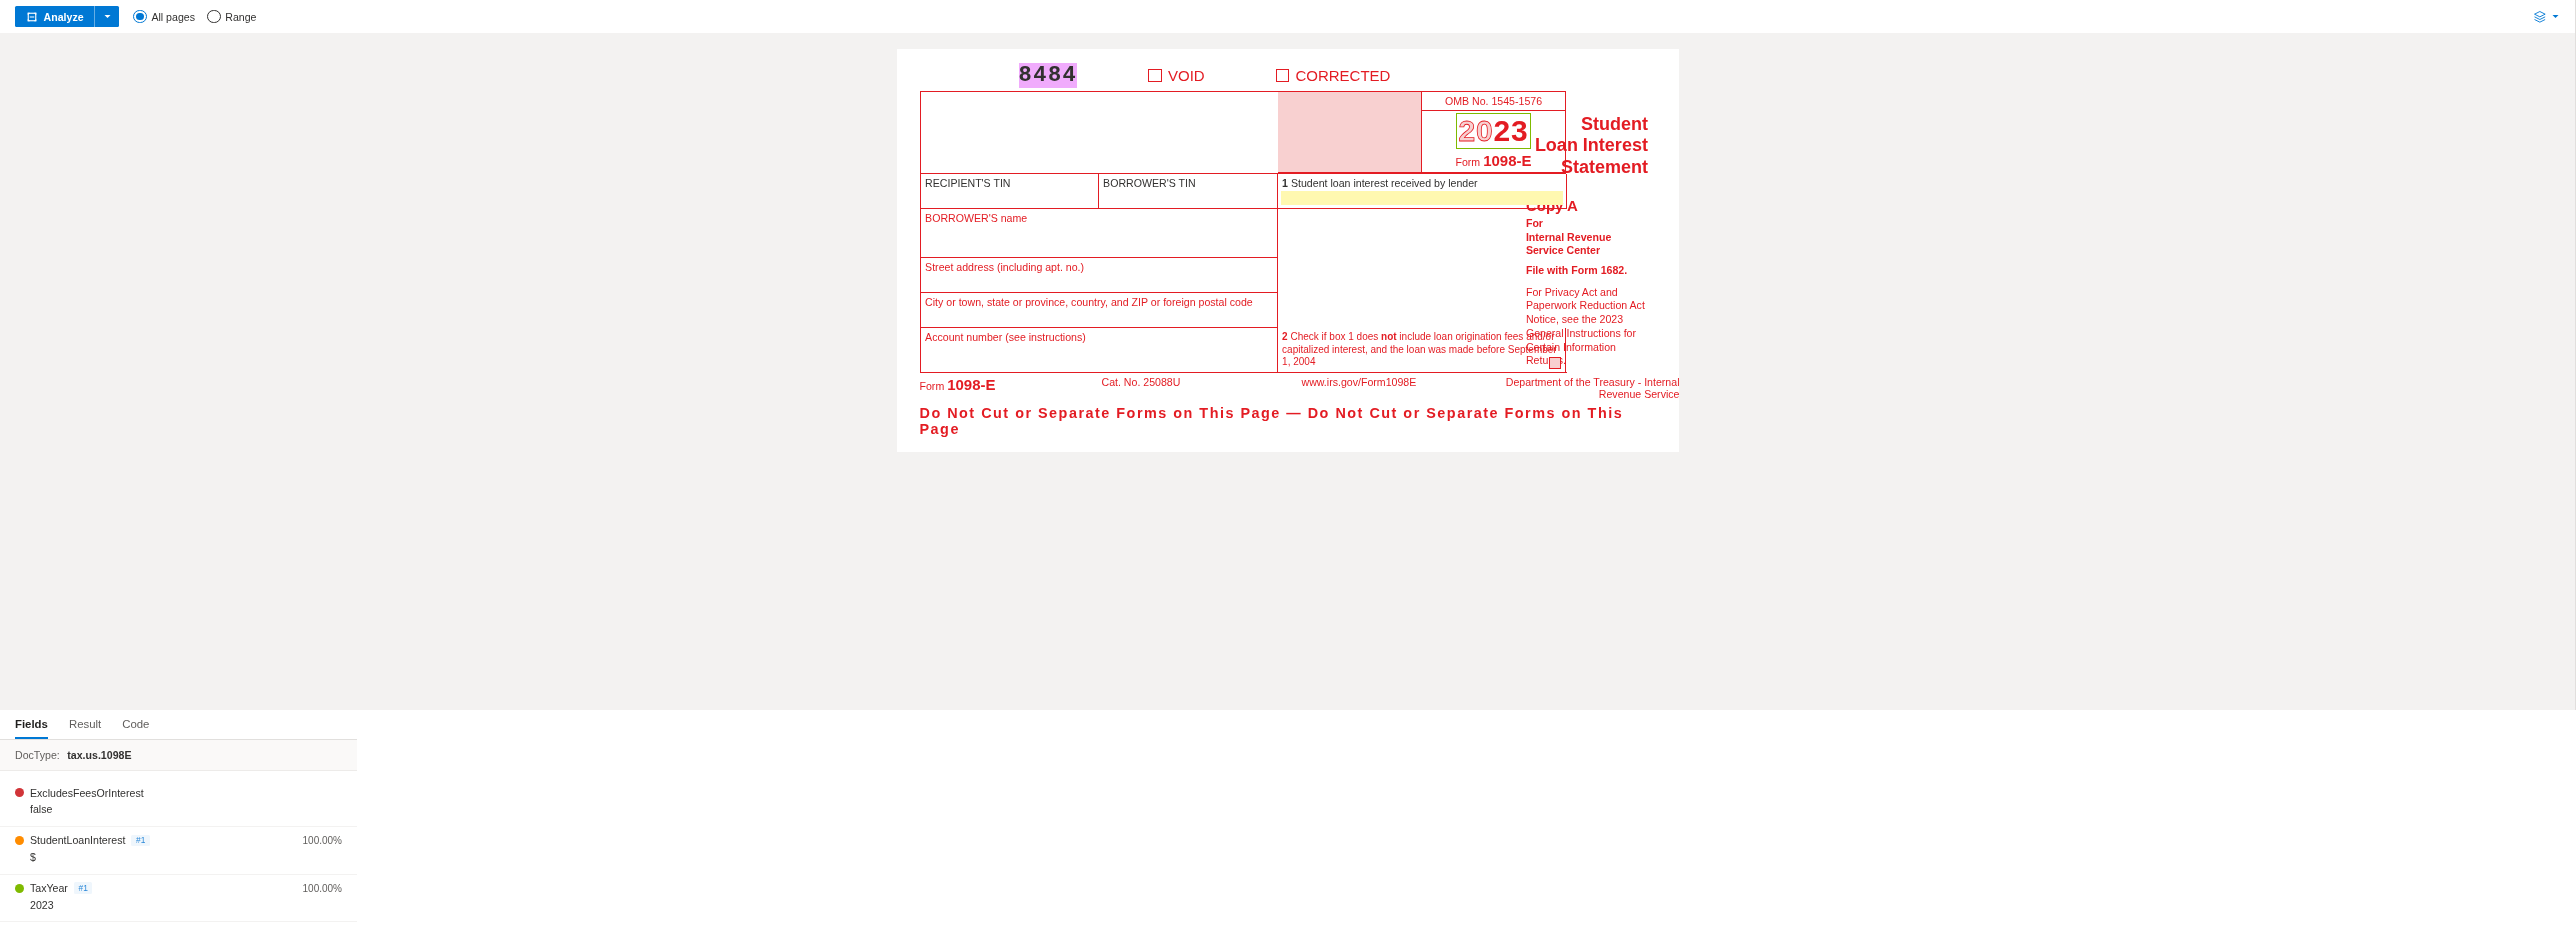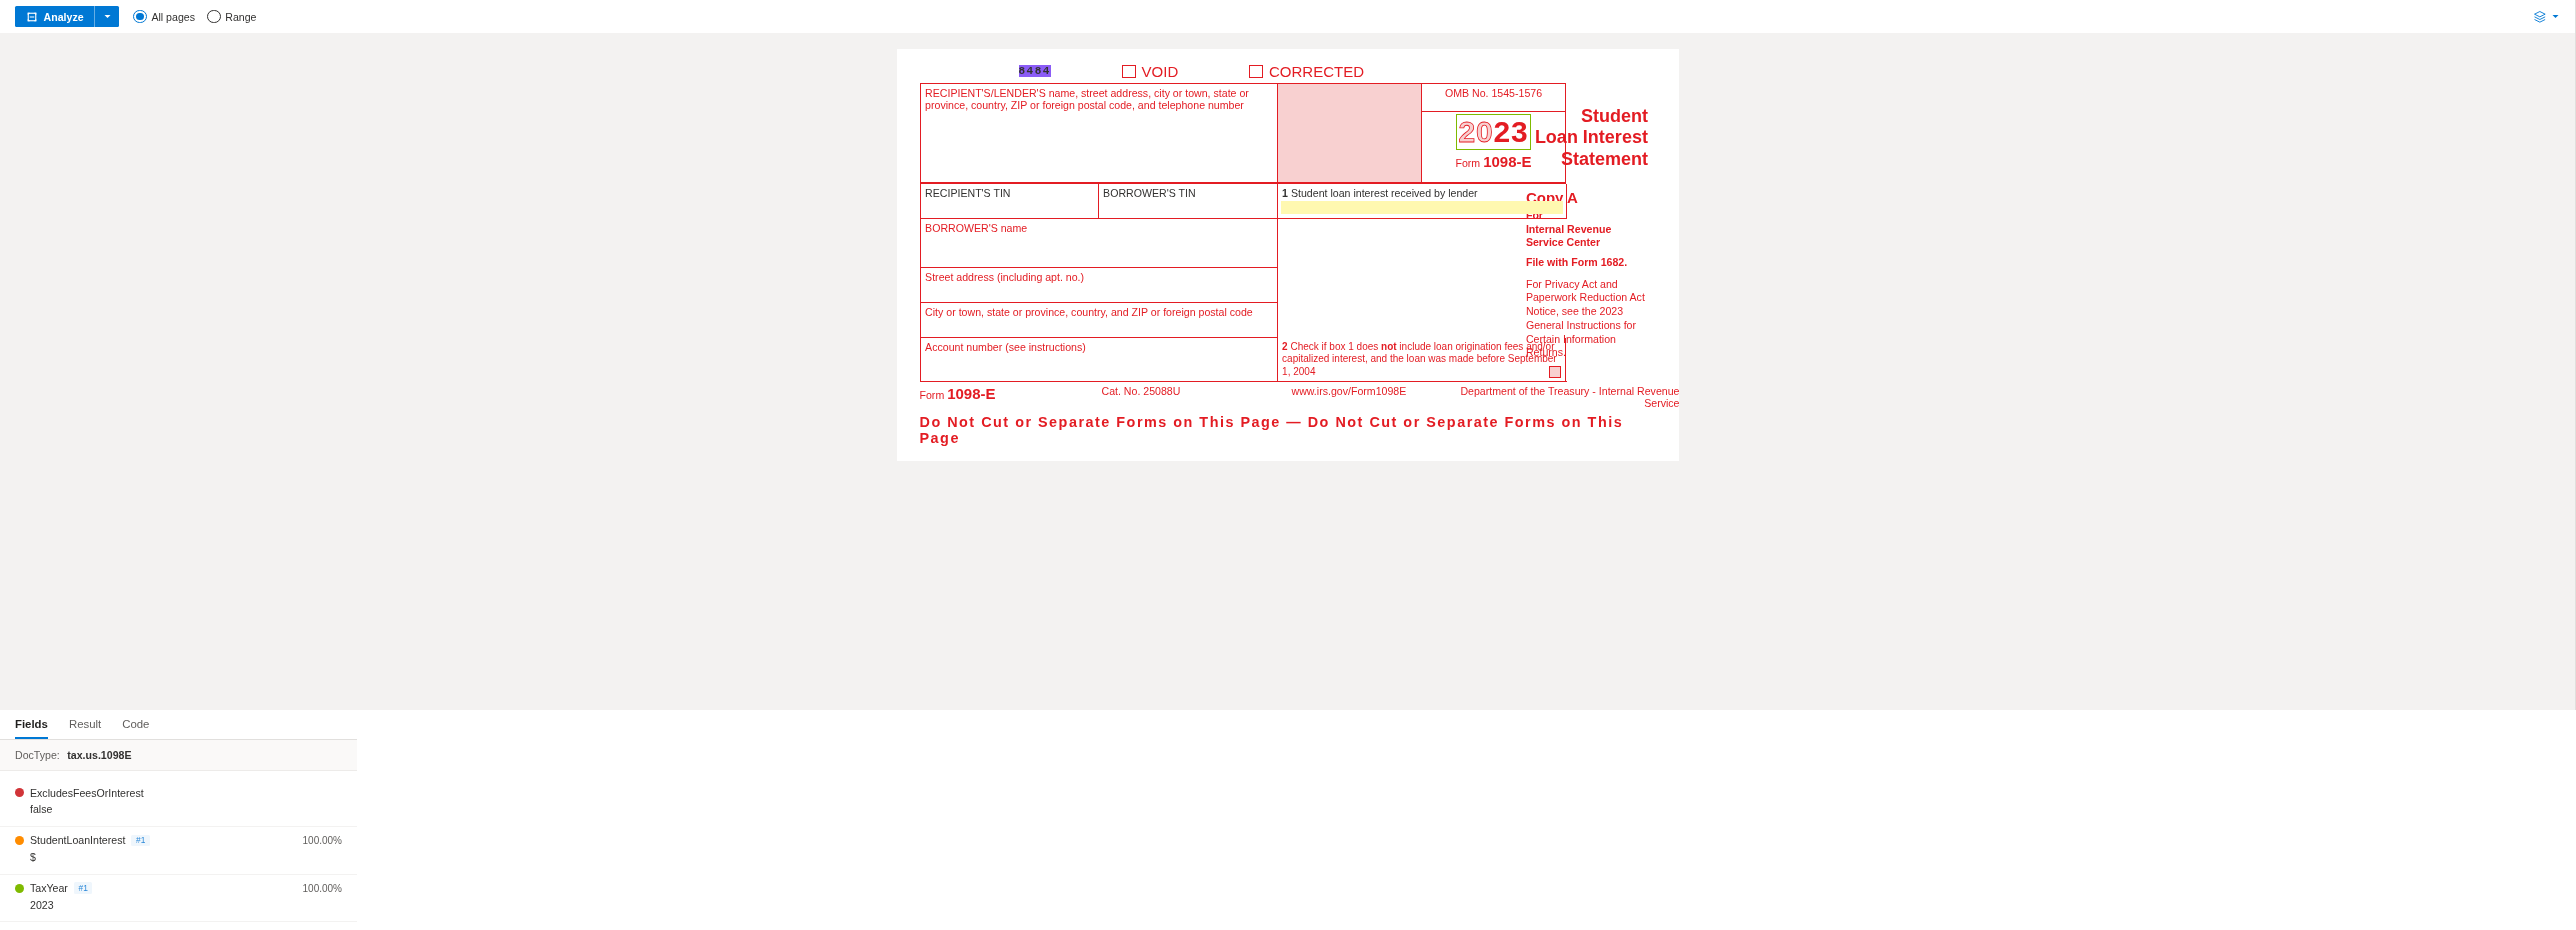--- a/index.html
+++ b/index.html
@@ -19,21 +19,21 @@
 .radio-circle { width: 13.7px; height: 13.7px; border: 0.8px solid #323130; border-radius: 50%; display: flex; align-items: center; justify-content: center; }
 .radio-item.selected .radio-circle { border-color: #0078d4; }
 .radio-dot { width: 7.6px; height: 7.6px; background: #0078d4; border-radius: 50%; }
 .radio-item:not(.selected) .radio-dot { display: none; }
 .toolbar-right { margin-left: auto; display: flex; align-items: center; gap: 4.6px; cursor: pointer; color: #0078d4; }
 
 .doc-area { flex: 1; background: #f3f2f1; padding: 15px 0; overflow: auto; }
 .doc-page { background: #fff; margin: 0 auto; width: 782px; padding: 13.7px 23px 15px; }
 
 .topline { display: flex; align-items: center; gap: 27px; margin-left: 99px; margin-bottom: 3px; }
-.seq { font-family: "Courier New", monospace; font-size: 11px; font-weight: bold; letter-spacing: 1.5px; background: #8b5cf6; }
+.seq { font-family: "Courier New", monospace; font-size: 22px; font-weight: bold; letter-spacing: 1.5px; background: #f0abfc; }
 .check-wrap { display: flex; align-items: center; gap: 6px; color: #e31c23; font-size: 15px; margin-left: 44px; }
 .check-box { width: 13.7px; height: 13.7px; border: 1.5px solid #e31c23; }
 
 .form-grid { border: 0.8px solid #e31c23; display: grid; grid-template-columns: 357px 144px 144px; color: #e31c23; }
 .form-grid .cell { border-right: 0.8px solid #e31c23; border-bottom: 0.8px solid #e31c23; padding: 3px 4.6px; font-size: 10.6px; position: relative; }
 .form-grid .cell.nb { border-right: none; }
 .form-grid .cell.shade { background: #f8d0d0; }
 
 .recip-header { grid-column: 1; grid-row: 1 / span 2; min-height: 99px; }
 .shade-top { grid-column: 2; grid-row: 1 / span 2; }
@@ -60,21 +60,21 @@
 
 .row5 { display: grid; grid-template-columns: 357px 289px; }
 .row5 .cell { border-bottom: 0.8px solid #e31c23; padding: 3px 4.6px; color: #e31c23; }
 .row5 .c1 { border-right: 0.8px solid #e31c23; min-height: 26px;}
 .row5 .c2 { position: relative; font-size: 10px; line-height: 1.25; }
 .small-check { position: absolute; bottom: 3px; right: 6px; width: 12px; height: 12px; border: 1.5px solid #e31c23; background: #f8d0d0; }
 
 .footer-row { display: flex; color: #e31c23; font-size: 10.6px; padding-top: 3px; gap: 15px; }
 .footer-row .f1 { width: 167px; }
 .footer-row .f2 { width: 175px; }
-.footer-row .f3 { width: 152px; }
+.footer-row .f3 { width: 152px; margin-left: 10px; }
 .footer-row .f4 { flex: 1; text-align: right; }
 .form-code-foot { font-size: 15px; font-weight: bold; }
 
 .warn-line { color: #e31c23; font-weight: bold; font-size: 14.4px; letter-spacing: 1.5px; margin-top: 4.6px; text-align: left; }
 
 .doc-wrap { position: relative; }
 
 
 .tabs { display: flex; gap: 21px; padding: 7.6px 15px 0; border-bottom: 0.8px solid #e1dfdd; }
 .tab { padding-bottom: 7.6px; cursor: pointer; font-size: 11.4px; color: #605e5c; }
@@ -161,23 +161,20 @@
             <div class="side-notes">
               <div class="copy">Copy A</div>
               <div class="bold" style="white-space:pre-line">For
 Internal Revenue
 Service Center</div>
               <div class="bold" style="margin-top:6px">File with Form 1682.</div>
               <div style="margin-top:7.6px">For Privacy Act and Paperwork Reduction Act Notice, see the 2023 General Instructions for Certain Information Returns.</div>
             </div>
 
             <div class="form-grid" style="width:646px">
-              <div class="cell recip-header">
-                <span>RECIPIENT'S/LENDER'S name, street address, city or town, state or province, country, ZIP or foreign postal code, and telephone number</span>
-              </div>
               <div class="cell shade shade-top"></div>
               <div class="cell nb omb-cell">
                 <span>OMB No. 1545-1576</span>
               </div>
               <div class="cell nb year-cell">
                 <div class="year-hl">
                   <span class="year-big"><span class="y20">20</span><span>23</span></span>
                 </div>
                 <div class="form-label"><span>Form</span> <span class="form-code-big">1098-E</span></div>
               </div>

